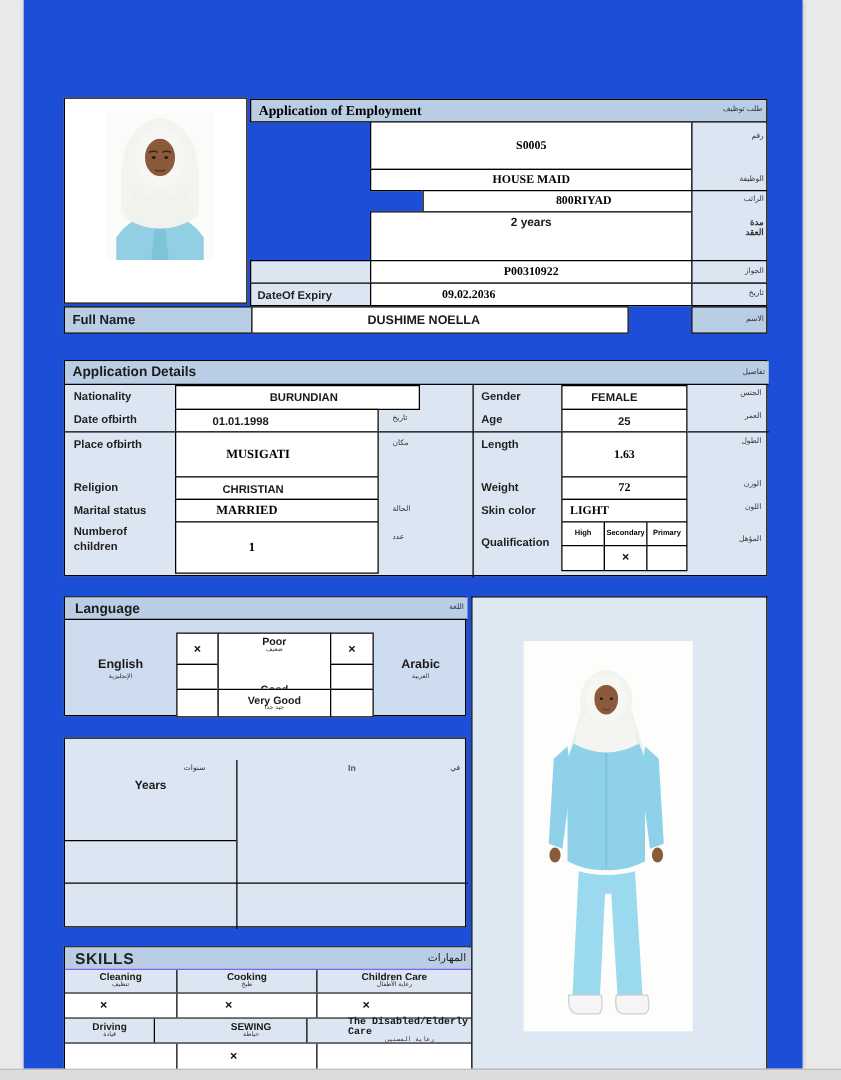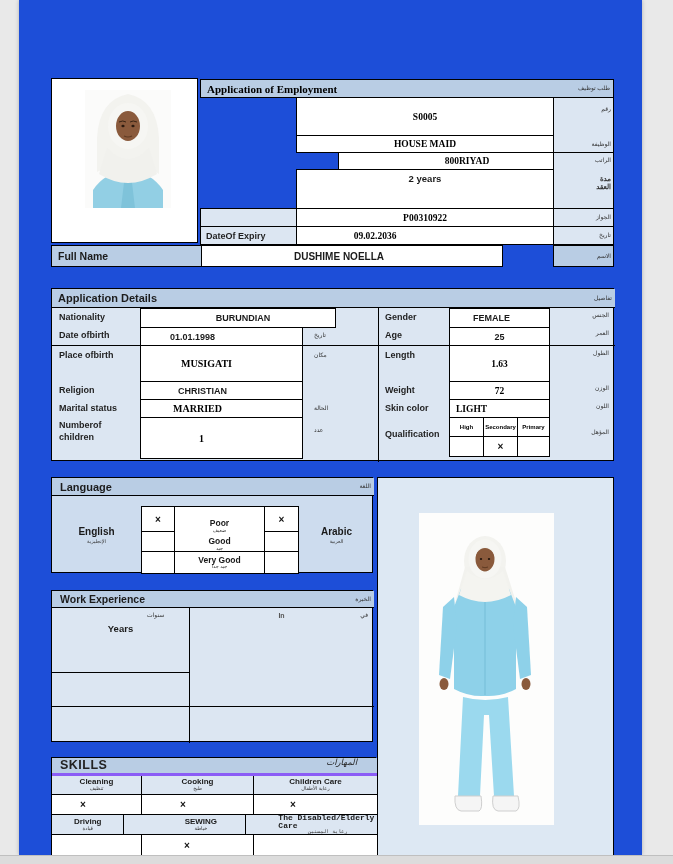--- a/index.html
+++ b/index.html
@@ -211,21 +211,21 @@
         <span class="sansv" style="font-size:10px;">English</span>
         <span class="tiny-ar" style="font-size:5px;margin-top:2px;">الإنجليزية</span>
       </div>
 
       <div class="abs whitebox cen" style="left:89px;top:28px;width:34px;height:26px;">
           <span class="check">×</span>
         </div>
       <div class="abs whitebox" style="left:89px;top:53px;width:34px;height:21px;"></div>
       <div class="abs whitebox" style="left:89px;top:73px;width:34px;height:23px;"></div>
 
-      <div class="abs whitebox" style="left:122px;top:28px;width:91px;height:58px;display:flex;flex-direction:column;align-items:center;justify-content:space-between;padding:12px 0;">
+      <div class="abs whitebox" style="left:122px;top:28px;width:91px;height:58px;display:flex;flex-direction:column;align-items:center;justify-content:space-between;padding:2px 0;">
         <div style="text-align:center;line-height:1;">
           <div class="sansv" style="font-size:8.5px;">Poor</div>
           <div class="tiny-ar" style="font-size:5px;">ضعيف</div>
         </div>
         <div style="text-align:center;line-height:1;">
           <div class="sansv" style="font-size:8.5px;">Good</div>
           <div class="tiny-ar" style="font-size:5px;">جيد</div>
         </div>
       </div>
       <div class="abs whitebox" style="left:122px;top:73px;width:91px;height:23px;display:flex;flex-direction:column;align-items:center;justify-content:center;line-height:1;">
@@ -238,37 +238,33 @@
         </div>
       <div class="abs whitebox" style="left:212px;top:53px;width:35px;height:21px;"></div>
       <div class="abs whitebox" style="left:212px;top:73px;width:35px;height:23px;"></div>
       <div class="abs" style="left:247px;top:18px;width:75px;height:78px;display:flex;flex-direction:column;align-items:center;justify-content:center;">
         <span class="sansv" style="font-size:10px;">Arabic</span>
         <span class="tiny-ar" style="font-size:5px;margin-top:2px;">العربية</span>
       </div>
     </div>
 
     <div class="abs bd cellblue" style="left:32px;top:590px;width:322px;height:152px;">
-      <div class="abs hdrblue" style="left:0;top:0;width:322px;height:17px;border-bottom:1px solid #000;display:flex;align-items:center;">
-        <span class="secthdr-text" style="padding-left:8px;font-size:10.5px;">Work Experience</span>
-        <span class="tiny-ar" style="margin-left:auto;padding-right:3px;">الخبرة</span>
-      </div>
       <div class="abs" style="left:137px;top:17px;width:1px;height:135px;background:#000;"></div>
       <div class="abs" style="left:0;top:81px;width:137px;height:1px;background:#000;"></div>
       <div class="abs" style="left:0;top:115px;width:322px;height:1px;background:#000;"></div>
       <div class="abs tiny-ar" style="left:95px;top:21px;">سنوات</div>
       <div class="abs sansv" style="left:0;top:32px;width:137px;text-align:center;font-size:9.5px;">Years</div>
       <div class="abs" style="left:137px;top:21px;width:185px;text-align:center;font-size:7px;font-weight:bold;color:#555;">In</div>
       <div class="abs tiny-ar" style="right:4px;top:21px;">في</div>
     </div>
 
     <div class="abs bd" style="left:32px;top:757px;width:325px;height:98px;background:#fff;">
-      <div class="abs hdrblue" style="left:0;top:0;width:325px;height:18px;border-bottom:3px solid #8b5cf6;display:flex;align-items:flex-start;">
+      <div class="abs hdrblue" style="left:0;top:0;width:325px;height:18px;border-bottom:1px solid #8b5cf6;display:flex;align-items:center;">
         <span class="sansv" style="font-size:12.5px;padding-left:8px;letter-spacing:.5px;color:#222;">SKILLS</span>
-        <span class="tiny-ar" style="margin-left:auto;padding-right:20px;font-size:8.5px;color:#222;font-style:italic;">المهارات</span>
+        <span class="tiny-ar" style="margin-left:auto;padding-right:4px;font-size:8.5px;color:#222;">المهارات</span>
       </div>
 
       <div class="abs cellblue" style="left:0;top:18px;width:325px;height:19px;display:flex;border-bottom:1px solid #000;">
         <div class="skgrid-cell" style="width:90px;">
             <span class="sansv" style="font-size:8px;">Cleaning</span>
             <span class="tiny-ar" style="font-size:5px;">تنظيف</span>
           </div>
         <div class="skgrid-cell" style="width:112px;">
             <span class="sansv" style="font-size:8px;">Cooking</span>
             <span class="tiny-ar" style="font-size:5px;">طبخ</span>

